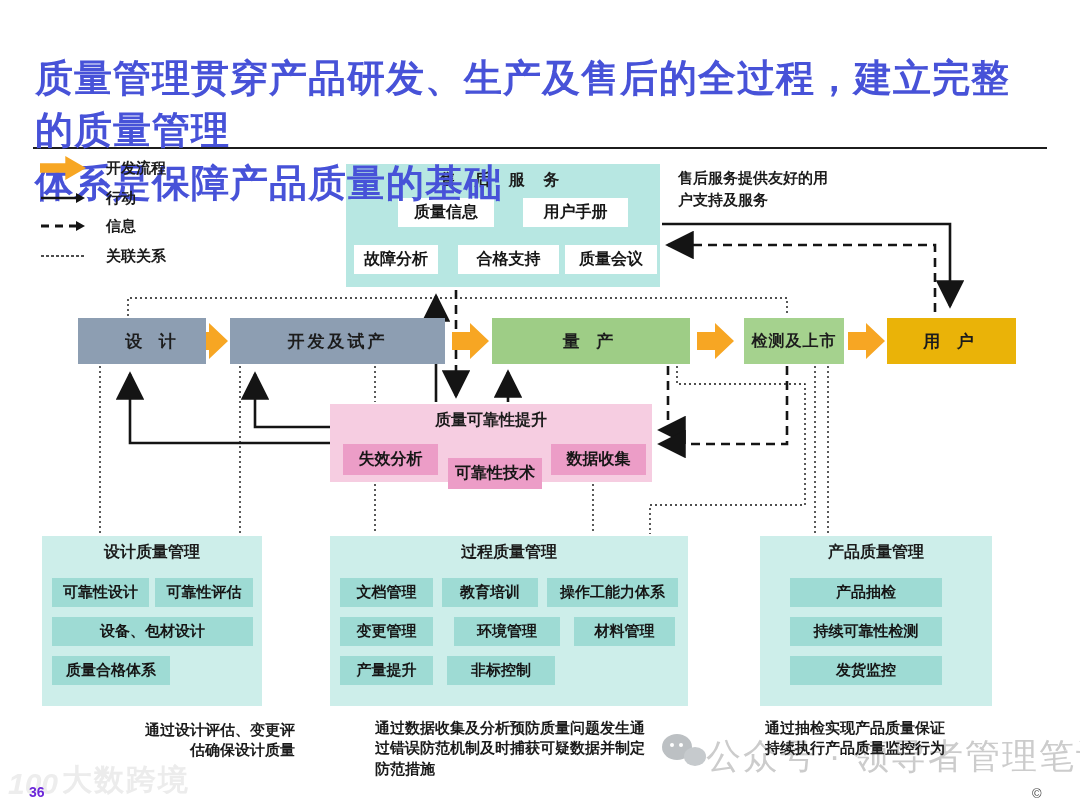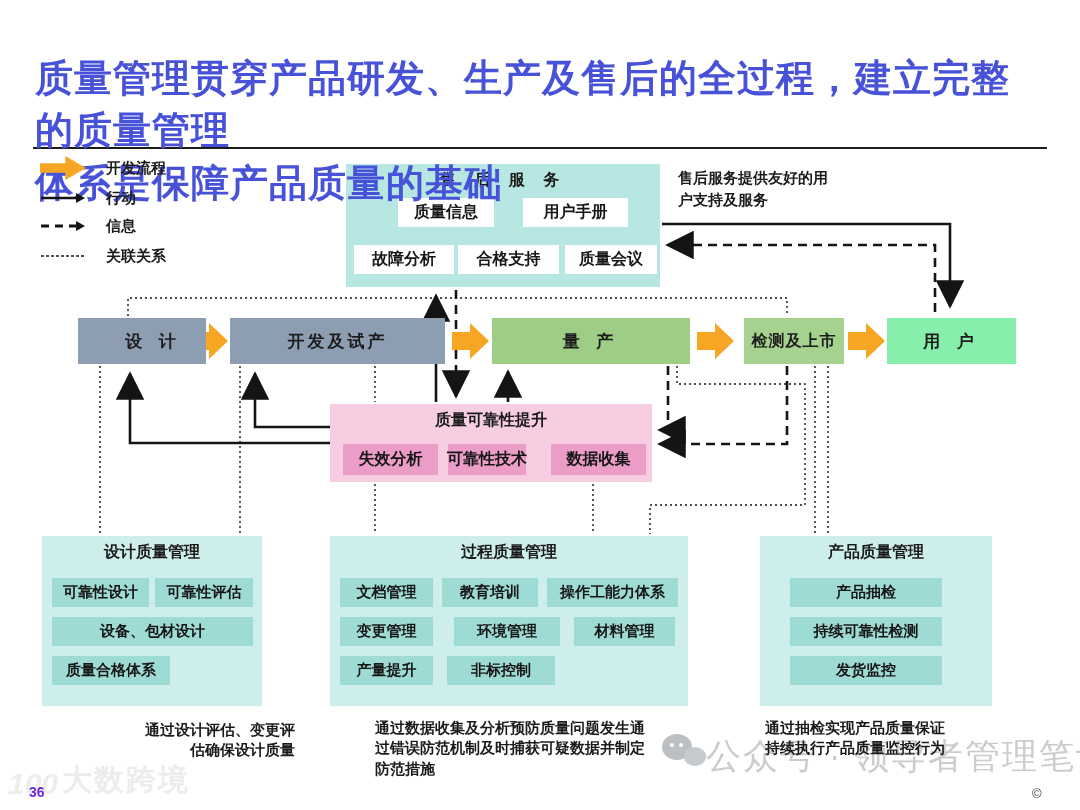--- a/index.html
+++ b/index.html
@@ -19,36 +19,36 @@
   
   .chip{position:absolute;display:flex;align-items:center;justify-content:center;
         font-size:16px;font-weight:600;color:#161616;white-space:nowrap;}
   .group-title{position:absolute;left:0;right:0;top:6px;text-align:center;
                font-size:16px;font-weight:bold;}
   
   .afs{position:absolute;left:346px;top:164px;width:314px;height:123px;background:#b7e7e2;}
   .afs .group-title{letter-spacing:7px;}
   .afs .chip{background:#ffffff;height:29px;}
   .afs-c1{left:52px;top:34px;width:96px}.afs-c2{left:177px;top:34px;width:105px}
-  .afs-c3{left:8px;top:81px;width:100px}.afs-c4{left:112px;top:81px;width:101px}
+  .afs-c3{left:8px;top:81px;width:84px}.afs-c4{left:112px;top:81px;width:101px}
   .afs-c5{left:219px;top:81px;width:92px}
   .afs-note{position:absolute;left:678px;top:167px;width:182px;font-size:15px;line-height:1.45;
             white-space:pre-line;font-weight:600;}
   
   .stage{position:absolute;top:318px;height:46px;display:flex;align-items:center;justify-content:center;
          font-size:17px;font-weight:600;color:#1c1c1c;}
   .st-design{left:78px;width:105px;background:#8d9eb2;letter-spacing:6px;padding-left:23px;}
   .st-dev{left:230px;width:215px;background:#8d9eb2;letter-spacing:3px;}
   .st-mass{left:492px;width:198px;background:#9ecd86;letter-spacing:6px;}
   .st-test{left:744px;width:100px;background:#a5d28e;font-size:16px;letter-spacing:1px;}
-  .st-user{left:887px;width:129px;background:#86efac;letter-spacing:6px;}
+  .st-user{left:887px;width:129px;background:#eab308;letter-spacing:6px;}
   
   .rel{position:absolute;left:330px;top:404px;width:322px;height:78px;background:#f6cde1;}
   .rel .chip{background:#ec9dc7;height:31px;}
-  .rel-c1{left:13px;top:40px;width:95px}.rel-c2{left:118px;top:40px;width:78px}
+  .rel-c1{left:13px;top:40px;width:95px}.rel-c2{left:118px;top:54px;width:94px}
   .rel-c3{left:221px;top:40px;width:95px}
   
   .panel{position:absolute;top:536px;height:170px;background:#cdeeea;}
   .panel .chip{background:#9edbd4;height:29px;font-size:15px;}
   .pn1{left:42px;width:220px;}
   .pn2{left:330px;width:358px;}
   .pn3{left:760px;width:232px;}
   .dq-c1{left:10px;top:42px;width:97px}.dq-c2{left:113px;top:42px;width:98px}
   .dq-c3{left:10px;top:81px;width:201px}.dq-c4{left:10px;top:120px;width:118px}
   .pq-c1{left:10px;top:42px;width:93px}.pq-c2{left:112px;top:42px;width:96px}

